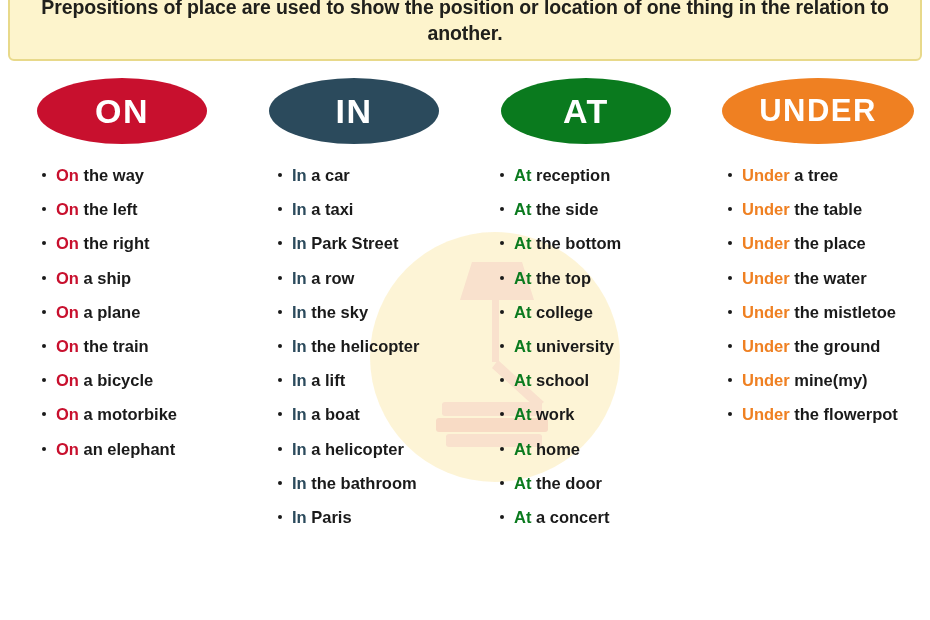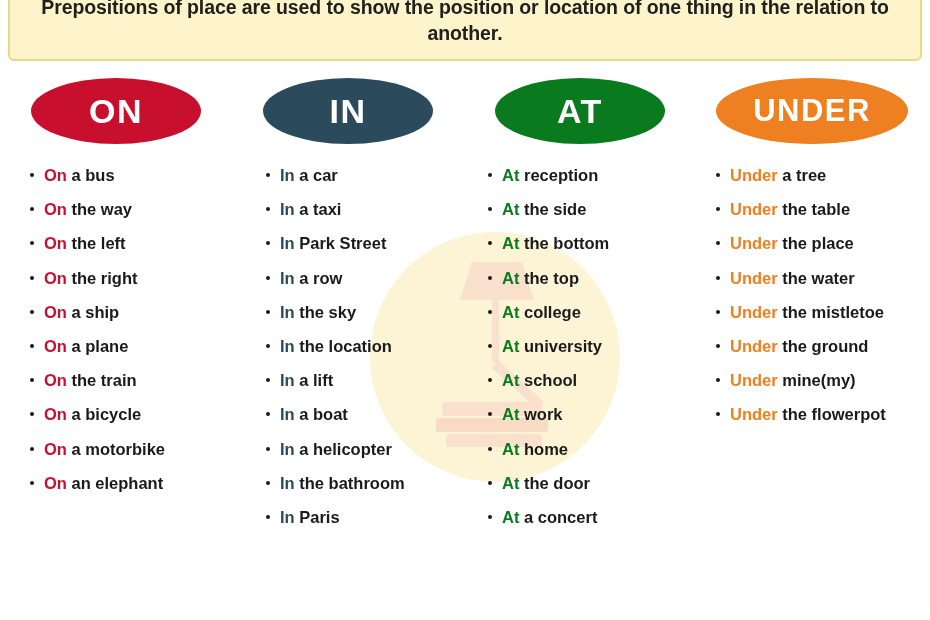--- a/index.html
+++ b/index.html
@@ -66,20 +66,21 @@
     width: 930px;
     height: 540px;
     display: flex;
     z-index: 2;
   }
   .col {
     width: 232px;
     display: flex;
     flex-direction: column;
     align-items: center;
+    padding-left: 12px;
   }
   .pill {
     width: 170px;
     height: 66px;
     border-radius: 50%;
     display: flex;
     align-items: center;
     justify-content: center;
     color: #ffffff;
     font-size: 34px;
@@ -139,42 +140,41 @@
 
   <div class="banner">
     <div class="banner-text">Prepositions of place are used to show the position or location of one thing in the relation to another.</div>
   </div>
 
   <div class="columns">
 
     <div class="col col-1">
       <div class="pill" style="background:#c8102e;">ON</div>
       <ul class="items" id="list-0">
-          <li><span class="kw" style="color: rgb(200, 16, 46);">On</span><span> a bus</span></li>
           <li><span class="kw" style="color: rgb(200, 16, 46);">On</span><span> the way</span></li>
           <li><span class="kw" style="color: rgb(200, 16, 46);">On</span><span> the left</span></li>
           <li><span class="kw" style="color: rgb(200, 16, 46);">On</span><span> the right</span></li>
           <li><span class="kw" style="color: rgb(200, 16, 46);">On</span><span> a ship</span></li>
           <li><span class="kw" style="color: rgb(200, 16, 46);">On</span><span> a plane</span></li>
           <li><span class="kw" style="color: rgb(200, 16, 46);">On</span><span> the train</span></li>
           <li><span class="kw" style="color: rgb(200, 16, 46);">On</span><span> a bicycle</span></li>
           <li><span class="kw" style="color: rgb(200, 16, 46);">On</span><span> a motorbike</span></li>
           <li><span class="kw" style="color: rgb(200, 16, 46);">On</span><span> an elephant</span></li>
         </ul>
     </div>
 
     <div class="col col-2">
       <div class="pill" style="background:#2b4a5c;">IN</div>
       <ul class="items" id="list-1">
           <li><span class="kw" style="color: rgb(43, 74, 92);">In</span><span> a car</span></li>
           <li><span class="kw" style="color: rgb(43, 74, 92);">In</span><span> a taxi</span></li>
           <li><span class="kw" style="color: rgb(43, 74, 92);">In</span><span> Park Street</span></li>
           <li><span class="kw" style="color: rgb(43, 74, 92);">In</span><span> a row</span></li>
           <li><span class="kw" style="color: rgb(43, 74, 92);">In</span><span> the sky</span></li>
-          <li><span class="kw" style="color: rgb(43, 74, 92);">In</span><span> the location</span></li>
+          <li><span class="kw" style="color: rgb(43, 74, 92);">In</span><span> the helicopter</span></li>
           <li><span class="kw" style="color: rgb(43, 74, 92);">In</span><span> a lift</span></li>
           <li><span class="kw" style="color: rgb(43, 74, 92);">In</span><span> a boat</span></li>
           <li><span class="kw" style="color: rgb(43, 74, 92);">In</span><span> a helicopter</span></li>
           <li><span class="kw" style="color: rgb(43, 74, 92);">In</span><span> the bathroom</span></li>
           <li><span class="kw" style="color: rgb(43, 74, 92);">In</span><span> Paris</span></li>
         </ul>
     </div>
 
     <div class="col col-3">
       <div class="pill" style="background:#0a7a1e;">AT</div>

